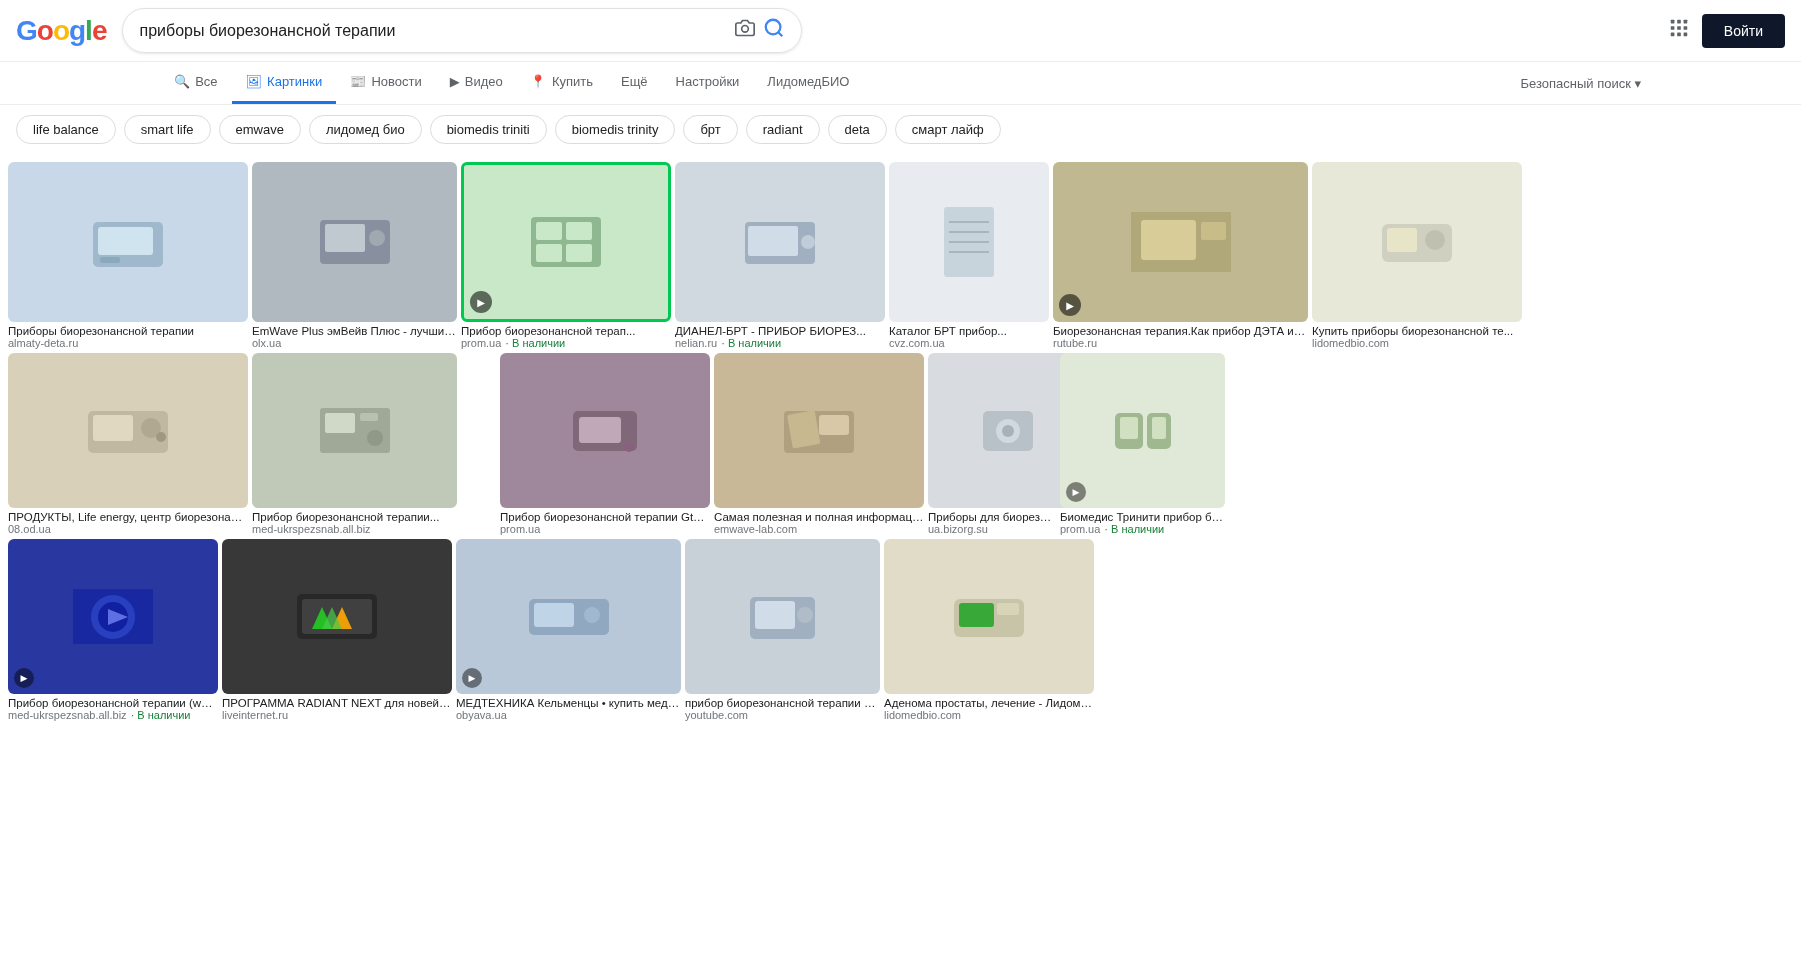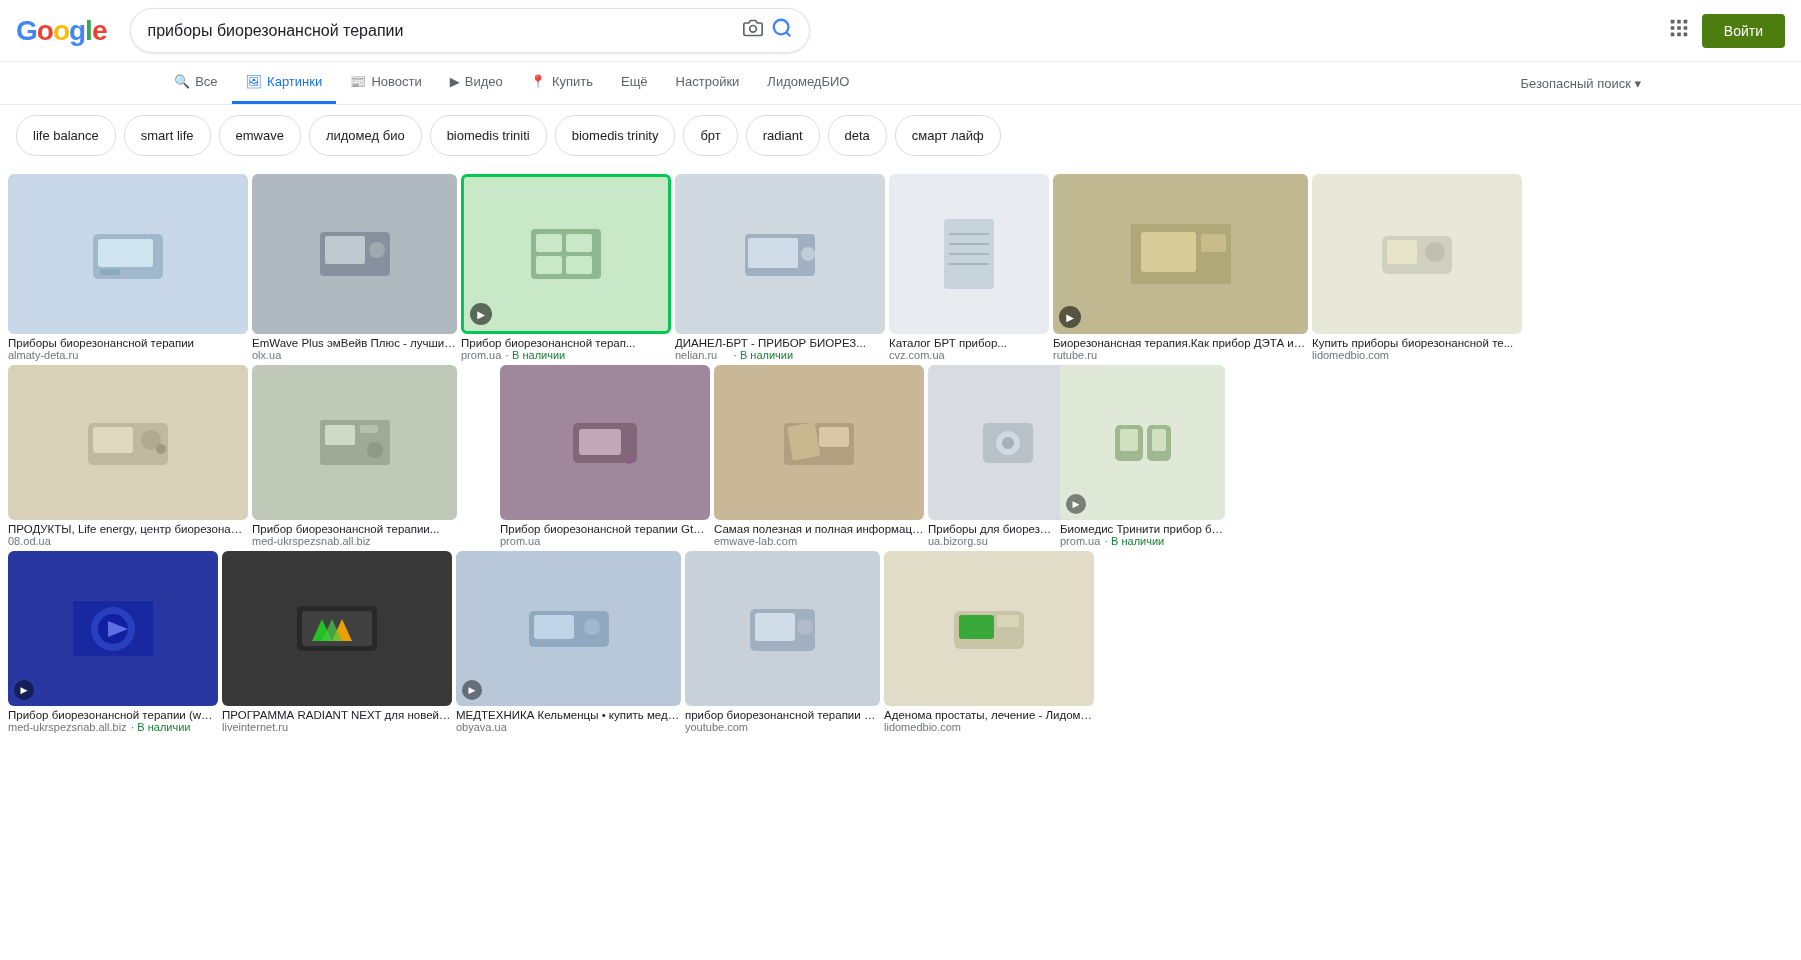--- a/index.html
+++ b/index.html
@@ -1,45 +1,45 @@
 <!DOCTYPE html>
 <html><head>
   <meta charset="utf-8">
   <style>
     * { margin: 0; padding: 0; box-sizing: border-box; }
     body { font-family: Arial, sans-serif; background: #fff; font-size: 13px; color: #202124; overflow-x: hidden; }
 
     
-    .header { display: flex; align-items: center; padding: 8px 16px; gap: 16px; border-bottom: 1px solid #ececec; }
+    .header { display: flex; align-items: center; padding: 8px 16px; gap: 8px; border-bottom: 1px solid #ececec; }
     .google-logo { font-size: 28px; font-weight: bold; letter-spacing: -1px; margin-right: 8px; }
     .logo-g { color: #4285F4; }
     .logo-o1 { color: #EA4335; }
     .logo-o2 { color: #FBBC05; }
     .logo-g2 { color: #4285F4; }
     .logo-l { color: #34A853; }
     .logo-e { color: #EA4335; }
 
     .search-bar-wrap { display: flex; align-items: center; flex: 1; max-width: 680px; border: 1px solid #dfe1e5; border-radius: 24px; padding: 8px 16px; gap: 8px; box-shadow: 0 1px 3px rgba(0,0,0,0.1); }
     .search-input { flex: 1; border: none; outline: none; font-size: 16px; color: #202124; }
     .search-icon-btn { background: none; border: none; cursor: pointer; color: #4285F4; font-size: 20px; }
     .camera-icon-btn { background: none; border: none; cursor: pointer; color: #666; font-size: 18px; }
 
     .header-right { display: flex; align-items: center; gap: 12px; margin-left: auto; }
     .apps-btn { background: none; border: none; cursor: pointer; font-size: 22px; color: #555; }
-    .sign-in-btn { background: #4d7c0f; color: white; border: none; border-radius: 4px; padding: 9px 22px; font-size: 14px; font-weight: 500; cursor: pointer; }
+    .sign-in-btn { background: #0f172a; color: white; border: none; border-radius: 4px; padding: 9px 22px; font-size: 14px; font-weight: 500; cursor: pointer; }
 
     
     .nav-tabs { display: flex; align-items: center; padding: 0 160px; gap: 0; border-bottom: 1px solid #ececec; }
     .nav-tab { display: flex; align-items: center; gap: 5px; padding: 12px 14px; font-size: 13px; color: #5f6368; cursor: pointer; border-bottom: 3px solid transparent; text-decoration: none; white-space: nowrap; }
     .nav-tab.active { color: #1a73e8; border-bottom: 3px solid #1a73e8; }
     .safe-search { margin-left: auto; font-size: 13px; color: #5f6368; cursor: pointer; padding: 12px 0; }
 
     
     .filter-chips { display: flex; align-items: center; gap: 8px; padding: 10px 16px; overflow-x: auto; }
-    .chip { border: 1px solid #dadce0; border-radius: 20px; padding: 12px 16px; font-size: 13px; color: #202124; cursor: pointer; white-space: nowrap; background: #fff; }
+    .chip { border: 1px solid #dadce0; border-radius: 20px; padding: 6px 16px; font-size: 13px; color: #202124; cursor: pointer; white-space: nowrap; background: #fff; }
 
     
     .grid-container { padding: 8px 8px; }
     .grid-row { display: flex; gap: 4px; margin-bottom: 4px; align-items: flex-start; }
     .grid-item { position: relative; cursor: pointer; }
     .img-box { border-radius: 6px; overflow: hidden; background: #e0e0e0; }
     .item-label { font-size: 11.5px; color: #202124; margin-top: 3px; overflow: hidden; text-overflow: ellipsis; white-space: nowrap; }
     .item-source { font-size: 11px; color: #70757a; }
     .item-avail { font-size: 11px; color: #188038; }
 
@@ -185,21 +185,21 @@
 
     <div class="grid-item" style="width:210px">
       <div class="img-box" style="width:210px;height:160px;background:#d0d8e0;display:flex;align-items:center;justify-content:center;">
         <svg width="80" height="60" viewBox="0 0 80 60">
             <rect x="5" y="10" width="70" height="42" rx="4" fill="#a0b0c0"></rect>
             <rect x="8" y="14" width="50" height="30" rx="2" fill="#d0dce8"></rect>
             <circle cx="68" cy="30" r="7" fill="#c0ccd8"></circle>
           </svg>
       </div>
       <div class="item-label" style="max-width:210px">ДИАНЕЛ-БРТ - ПРИБОР БИОРЕЗ...</div>
-      <div style="display:flex;gap:16px;align-items:center;">
+      <div style="display:flex;gap:4px;align-items:center;">
         <div class="item-source">nelian.ru</div>
         <div class="item-avail">· В наличии</div>
       </div>
     </div>
 
     <div class="grid-item" style="width:160px">
       <div class="img-box" style="width:160px;height:160px;background:#e8ecf0;display:flex;align-items:center;justify-content:center;">
         <svg width="60" height="80" viewBox="0 0 60 80">
             <rect x="5" y="5" width="50" height="70" rx="3" fill="#c8d4dc"></rect>
             <line x1="10" y1="20" x2="50" y2="20" stroke="#a0aab0" stroke-width="1.5"></line>

